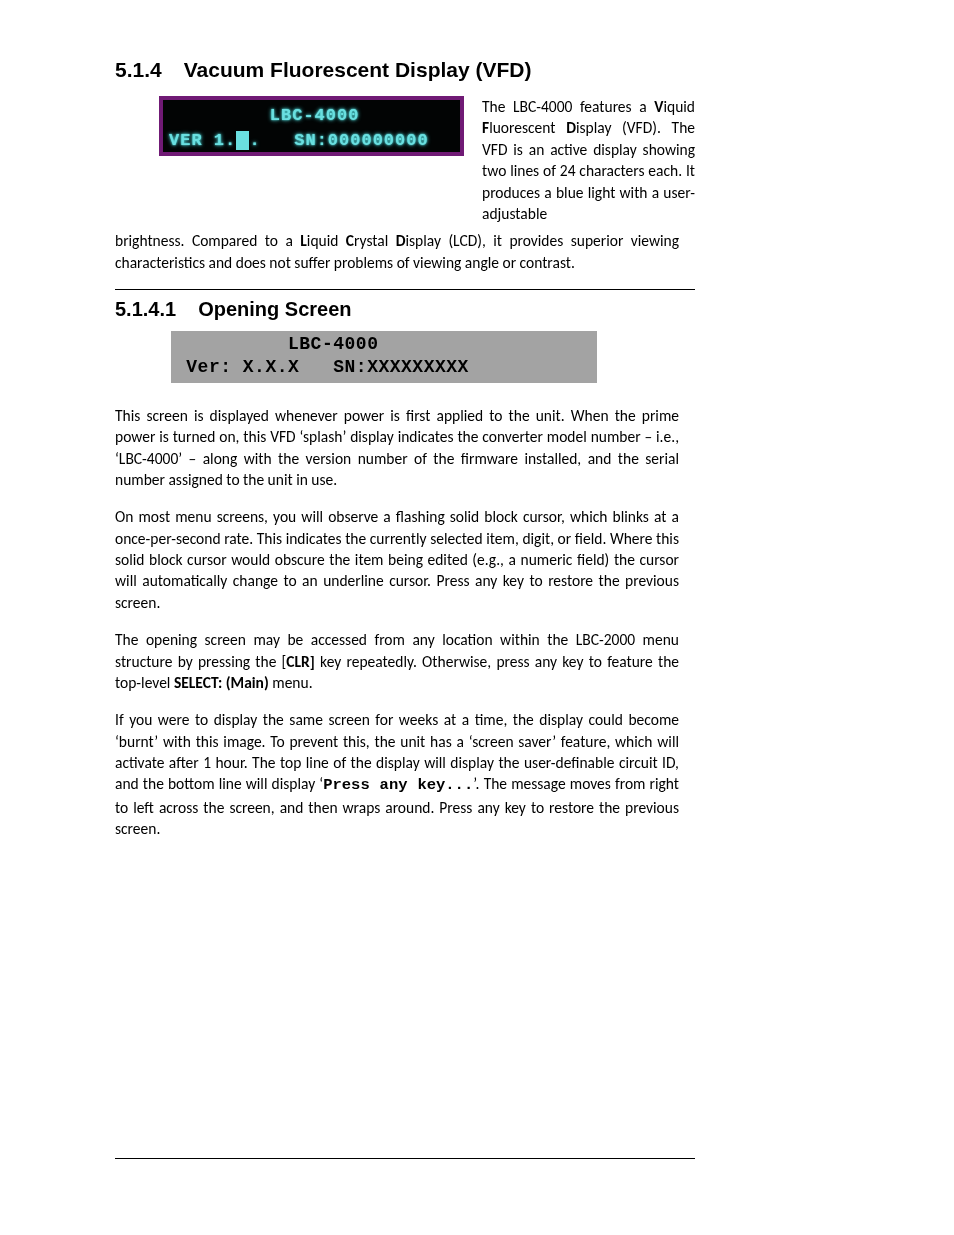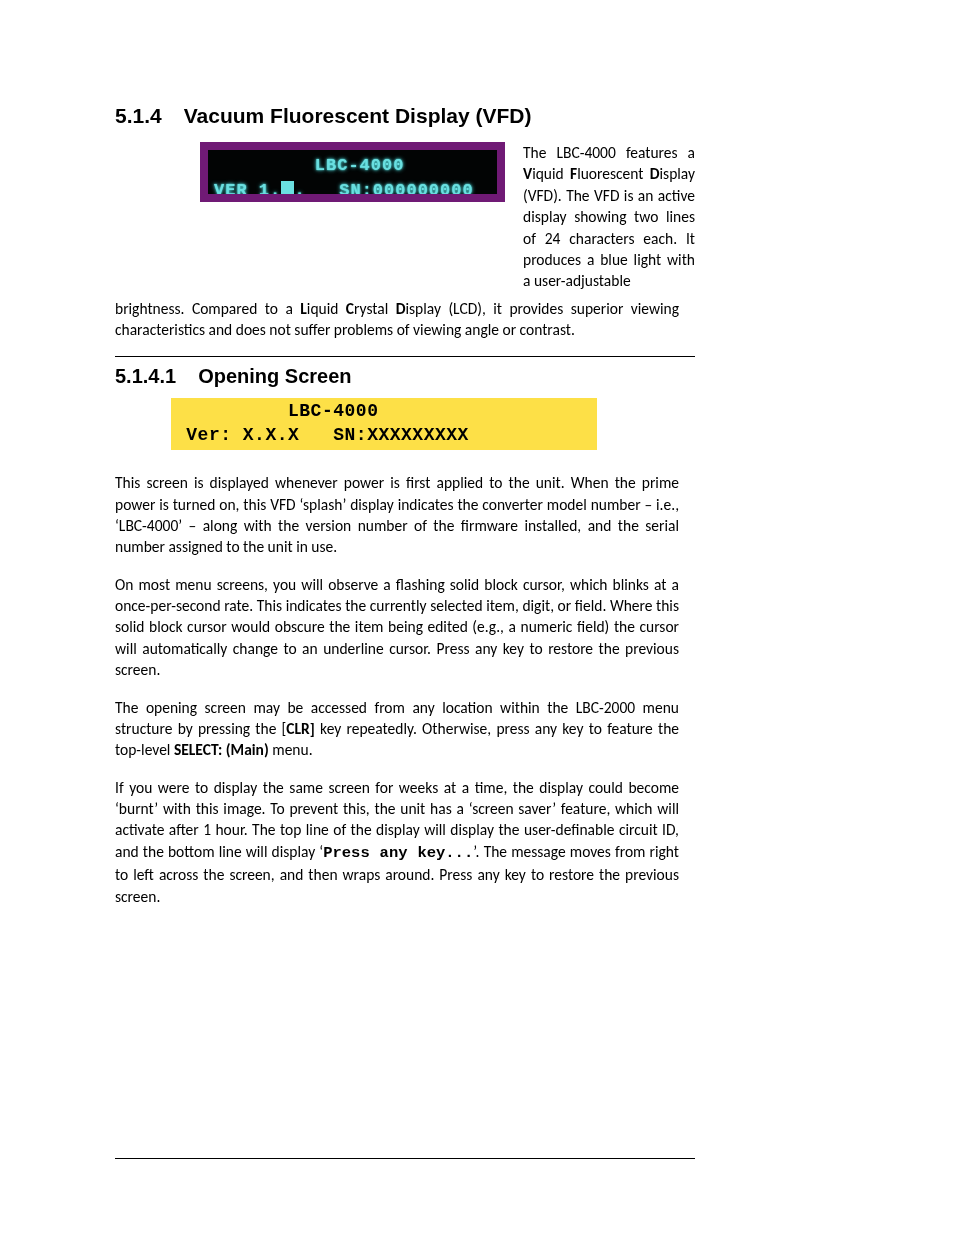--- a/index.html
+++ b/index.html
@@ -6,21 +6,21 @@
     margin: 0;
     padding: 0;
     background: #ffffff;
     font-family: Calibri, "Segoe UI", Arial, sans-serif;
     color: #000;
   }
   .page {
     width: 800px;
     min-height: 1235px;
     box-sizing: border-box;
-    padding: 104px 105px 60px 115px;
+    padding: 58px 105px 60px 115px;
     position: relative;
   }
 
   
   h2.heading {
     font-family: Arial, Helvetica, sans-serif;
     font-weight: bold;
     font-size: 21px;
     margin: 0 0 14px 0;
     display: flex;
@@ -41,34 +41,34 @@
   
   .vfd-wrap {
     display: flex;
     gap: 18px;
     margin-bottom: 6px;
   }
   .vfd {
     width: 305px;
     height: 60px;
     background: #020404;
-    border: 8px solid #701a75;
+    border: 4px solid #701a75;
     box-sizing: border-box;
     font-family: "Courier New", monospace;
     font-weight: bold;
     color: #6adfe0;
     text-shadow: 0 0 4px #4dd7d8, 0 0 2px #57e7e8;
     font-size: 17px;
     letter-spacing: 1px;
     line-height: 1.45;
     padding: 4px 6px 2px 6px;
     white-space: pre;
     overflow: hidden;
     flex-shrink: 0;
-    margin-left: 85px;
+    margin-left: 44px;
   }
   .vfd .cursor {
     background: #6adfe0;
     color: #020404;
     text-shadow: none;
     padding: 0 1px;
   }
   .vfd-side {
     flex: 1;
     font-size: 15.5px;
@@ -80,21 +80,21 @@
     font-size: 15.5px;
     text-align: justify;
     line-height: 1.38;
     margin: 0 16px 16px 0;
   }
   .indent {
     margin-left: 56px;
   }
 
   .lcd-box {
-    background: #fde047;
+    background: #a3a3a3;
     font-family: "Courier New", monospace;
     font-weight: bold;
     font-size: 18px;
     line-height: 1.3;
     padding: 2px 4px 3px 4px;
     white-space: pre;
     width: 418px;
     margin: 6px 0 22px 56px;
     letter-spacing: 0.5px;
     text-align: left;

